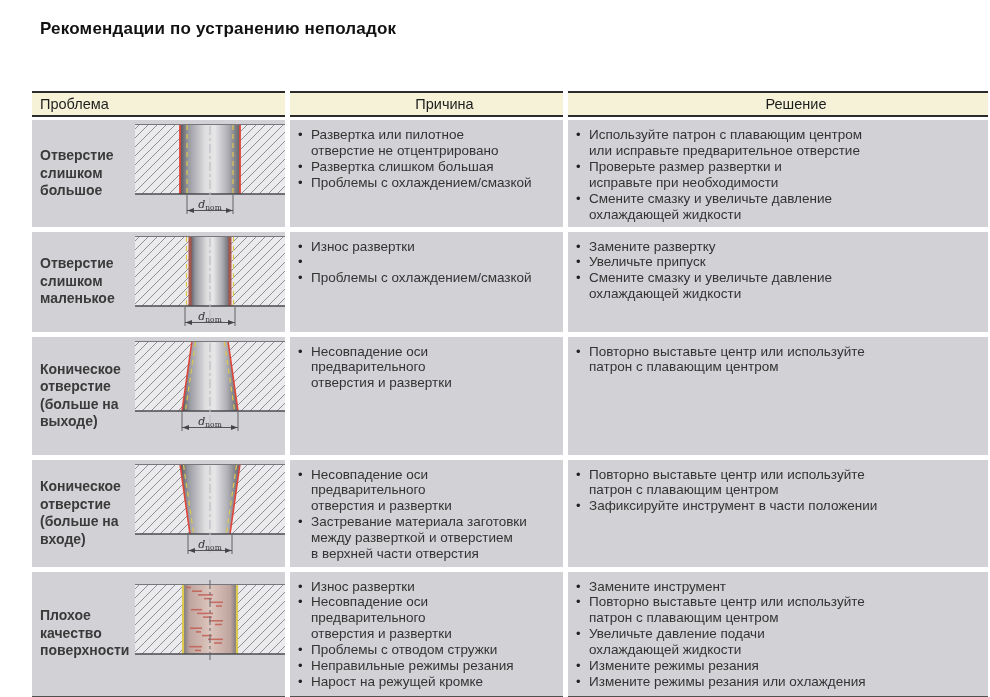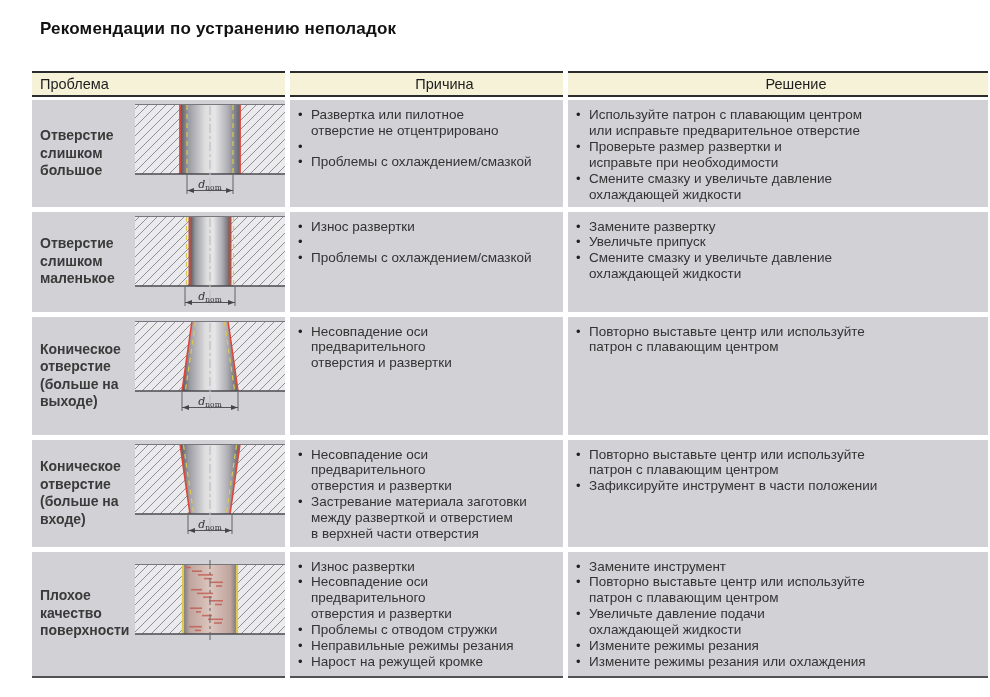--- a/index.html
+++ b/index.html
@@ -2,21 +2,21 @@
 <html><head>
 <meta charset="utf-8">
 <style>
   html,body{margin:0;padding:0}
   body{
     width:990px;height:697px;background:#ffffff;overflow:hidden;
     font-family:"Liberation Sans",sans-serif;position:relative;
   }
   .page{padding:10px 2px 0 32px}
   .title{font-size:17px;line-height:21px;font-weight:700;color:#111;letter-spacing:.2px;margin:8px}
-  .table{margin-top:32px;width:956px}
+  .table{margin-top:52px;width:956px}
   .thead{display:flex;gap:5px;margin-bottom:3px}
   .th{
     background:#f6f2d8;border-top:2px solid #2b2b2b;border-bottom:2px solid #2b2b2b;
     height:26px;box-sizing:border-box;display:flex;align-items:center;
     font-size:14.5px;color:#1d1d1d;padding-left:36px;
   }
   .th1{width:253px;padding-left:8px}
   .th2{width:273px;justify-content:center}
   .th3{width:420px;justify-content:center}
   .tbody .row{display:flex;gap:5px;margin-bottom:5px}
@@ -91,20 +91,21 @@
               </svg></div>
     </div>
     <div class="cell cell-causes causes">
             <div class="bullet">
               <span class="dot">•</span>
               <span class="btxt">Развертка или пилотное
 отверстие не отцентрировано</span>
             </div>
             <div class="bullet">
               <span class="dot">•</span>
+              <span class="btxt">Развертка слишком большая</span>
             </div>
             <div class="bullet">
               <span class="dot">•</span>
               <span class="btxt">Проблемы с охлаждением/смазкой</span>
             </div>
           </div>
     <div class="cell cell-solutions solutions">
             <div class="bullet">
               <span class="dot">•</span>
               <span class="btxt">Используйте патрон с плавающим центром

